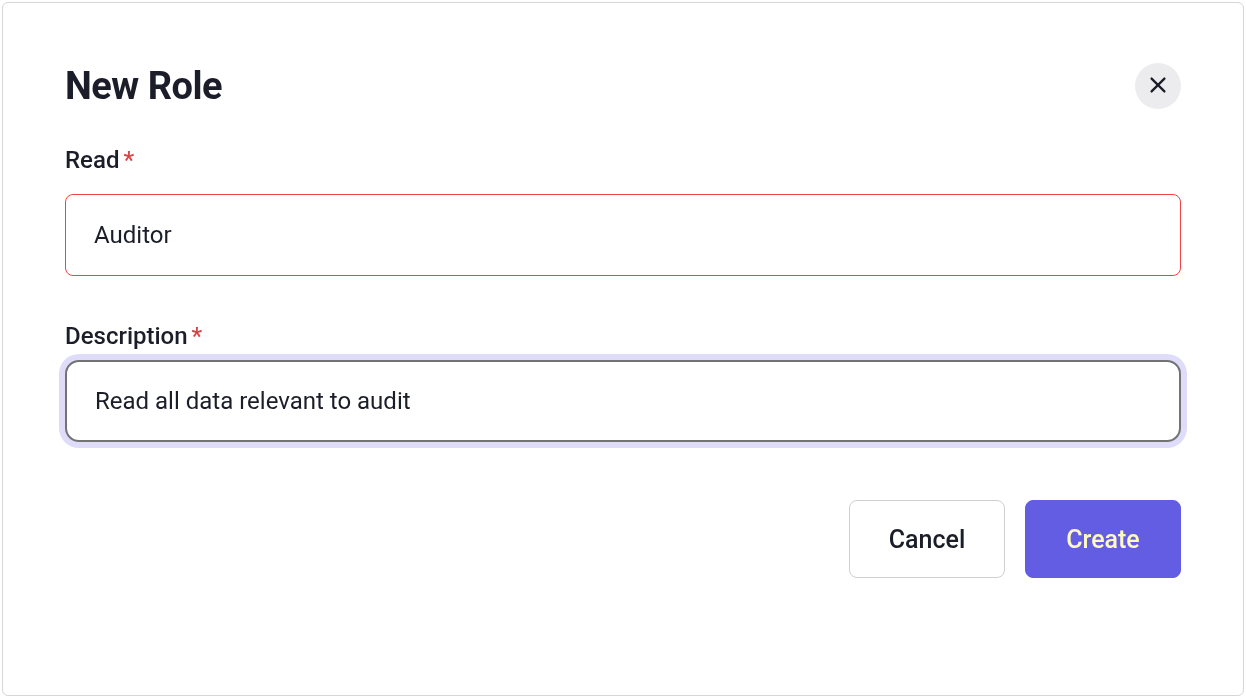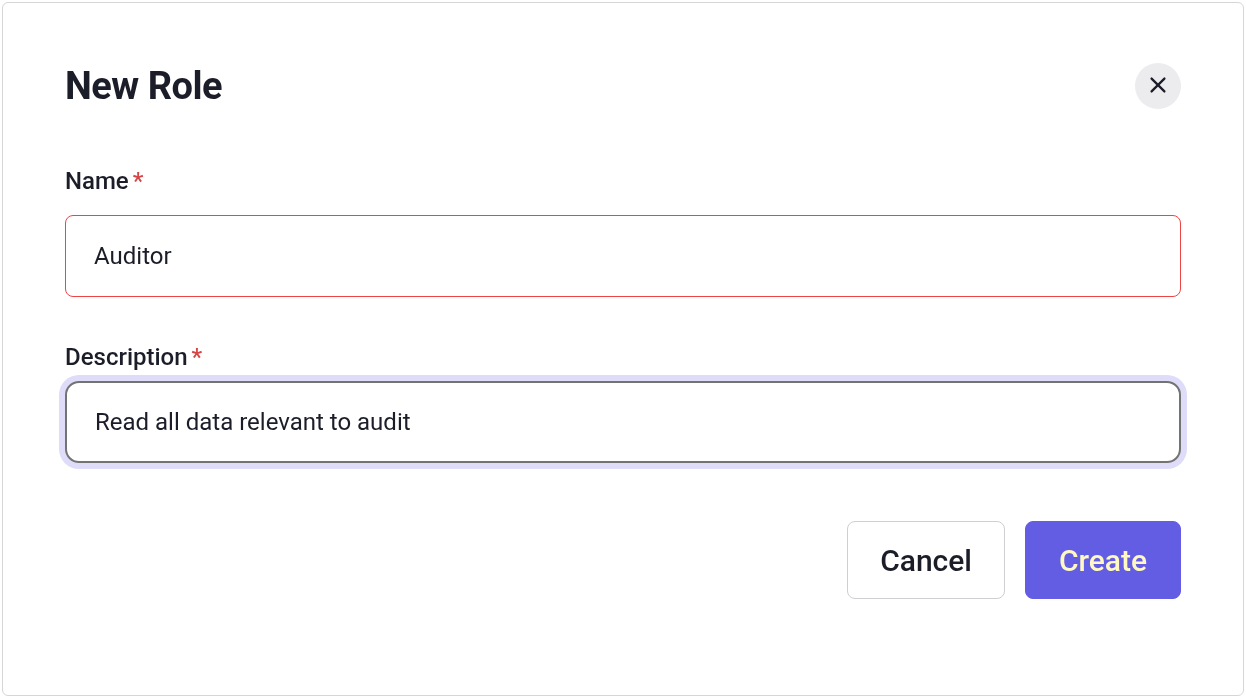--- a/index.html
+++ b/index.html
@@ -22,21 +22,21 @@
       background: #ffffff;
       padding: 60px 62px 55px 62px;
       height: 694px;
       position: relative;
     }
 
     .modal-header {
       display: flex;
       justify-content: space-between;
       align-items: center;
-      margin-bottom: 58px;
+      margin-bottom: 37px;
     }
 
     .modal-title {
       font-size: 38px;
       font-weight: 700;
       color: #1b1d29;
       letter-spacing: -0.5px;
     }
 
     .close-btn {
@@ -101,21 +101,21 @@
       display: flex;
       justify-content: flex-end;
       gap: 20px;
       margin-top: 58px;
     }
 
     .btn {
       height: 78px;
       padding: 0 32px;
       border-radius: 8px;
-      font-size: 30px;
+      font-size: 25px;
       font-weight: 500;
       cursor: pointer;
       display: inline-flex;
       align-items: center;
       justify-content: center;
       font-family: inherit;
     }
 
     .btn-cancel {
       background: #ffffff;
@@ -143,21 +143,21 @@
         <svg viewBox="0 0 24 24" fill="none" stroke="currentColor" stroke-width="2.5" stroke-linecap="round">
           <line x1="5" y1="5" x2="19" y2="19"></line>
           <line x1="19" y1="5" x2="5" y2="19"></line>
         </svg>
       </span>
     </button>
   </div>
 
   <div class="form-group">
     <label class="form-label">
-      <span>Name</span><span class="required-star">*</span>
+      <span>Read</span><span class="required-star">*</span>
     </label>
     <input type="text" class="form-input" value="Auditor" style="">
   </div>
 
   <div class="form-group desc">
     <label class="form-label">
       <span>Description</span><span class="required-star">*</span>
     </label>
     <input type="text" class="form-input focused" value="Read all data relevant to audit" style="">
   </div>

